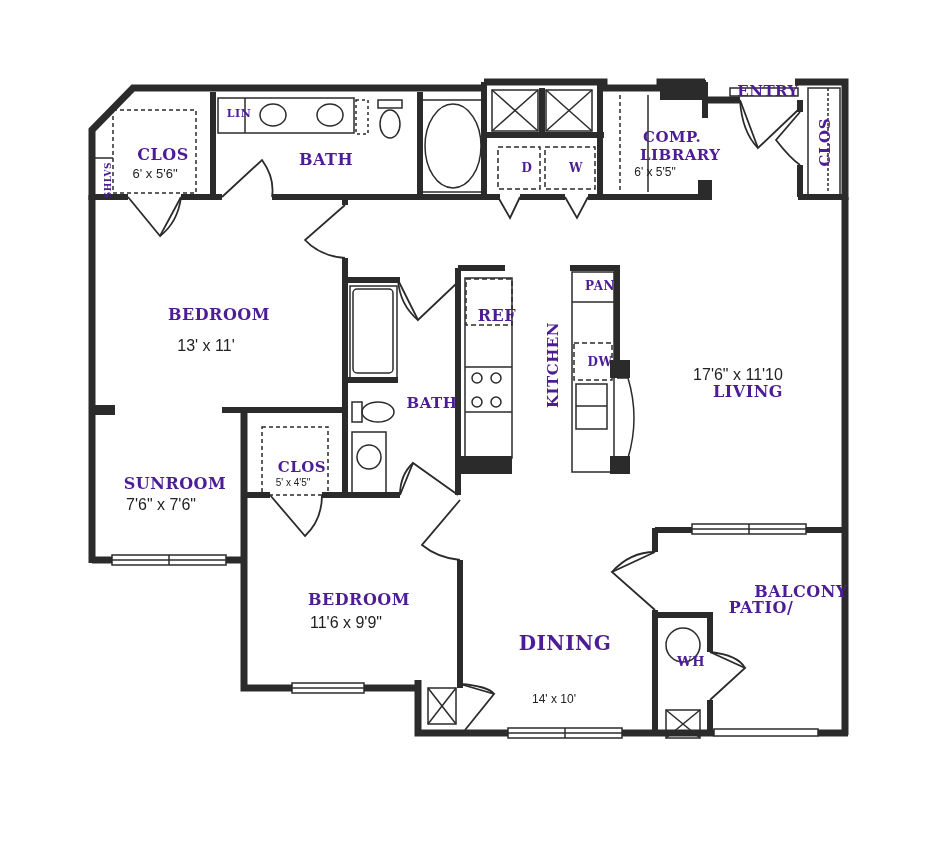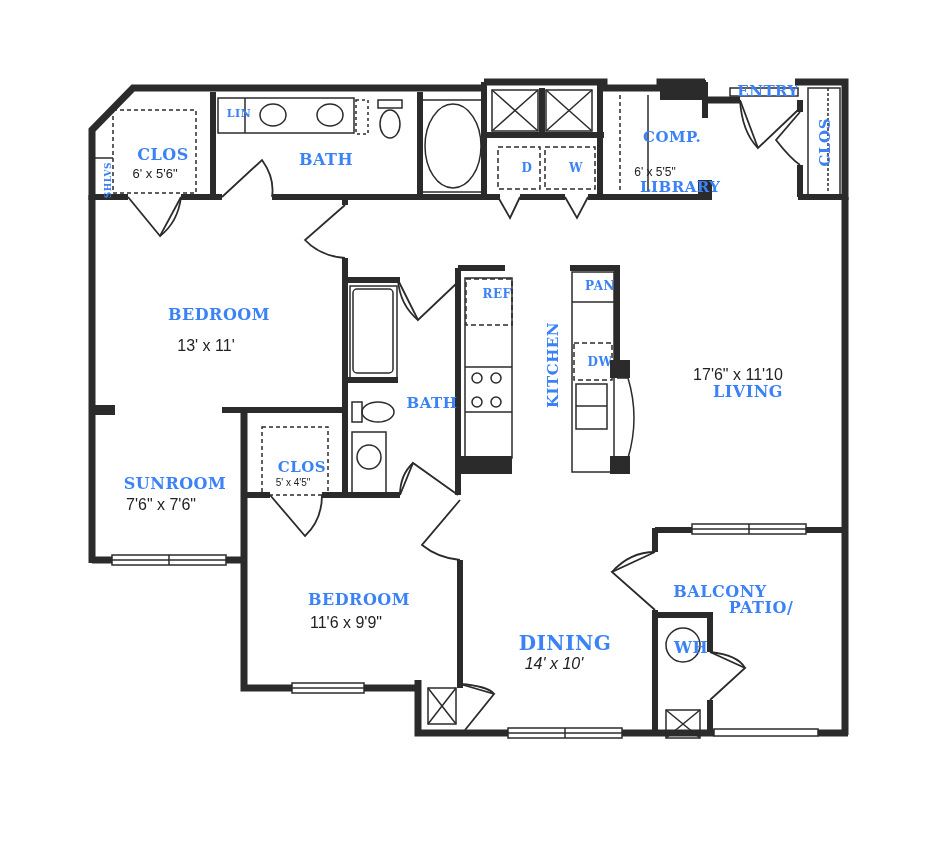--- a/index.html
+++ b/index.html
@@ -1,18 +1,18 @@
 <!DOCTYPE html>
 <html><head>
 <meta charset="utf-8">
 <style>
   html, body { margin: 0; padding: 0; background: #ffffff; }
   body { width: 949px; height: 844px; position: relative; overflow: hidden; }
   #plan { position: absolute; left: 0; top: 0; width: 949px; height: 844px; }
-  .lbl { position: absolute; color: #3b82f6; font-family: "DejaVu Serif", "Liberation Serif", serif; font-weight: bold; letter-spacing: 0.5px; white-space: nowrap; text-align: center; transform: translateX(-50%); padding-left: 16px; }
+  .lbl { position: absolute; color: #4c1d95; font-family: "DejaVu Serif", "Liberation Serif", serif; font-weight: bold; letter-spacing: 0.5px; white-space: nowrap; text-align: center; transform: translateX(-50%); padding-left: 16px; }
   .dim { position: absolute; color: #222222; font-family: "Liberation Sans", "DejaVu Sans", sans-serif; white-space: nowrap; text-align: center; transform: translateX(-50%); }
   .room { position: absolute; }
   .vert { writing-mode: vertical-rl; transform: rotate(180deg); }
 </style>
 </head>
 <body>
 
 <svg id="plan" viewBox="0 0 949 844" xmlns="http://www.w3.org/2000/svg">
   <g fill="none" stroke="#2b2b2b" stroke-linejoin="miter">
 
@@ -208,21 +208,21 @@
 
 <div class="room">
   <div class="lbl" style="left:155px;top:145px;font-size:16px;">CLOS</div>
   <div class="dim" style="left:155px;top:166px;font-size:13px;">6' x 5'6"</div>
 </div>
 <div class="room">
   <div class="lbl" style="left:318px;top:150px;font-size:16px;">BATH</div>
 </div>
 <div class="room">
   <div class="lbl" style="left:670px;top:128px;font-size:15px;transform:none;left:627px;text-align:right;">COMP.</div>
-  <div class="lbl" style="left:670px;top:146px;font-size:15px;transform:none;left:624px;text-align:left;margin-top:32px;">LIBRARY</div>
+  <div class="lbl" style="left:670px;top:146px;font-size:15px;transform:none;left:624px;text-align:left;">LIBRARY</div>
   <div class="dim" style="left:655px;top:165px;font-size:12px;">6' x 5'5"</div>
 </div>
 <div class="room">
   <div class="lbl" style="left:760px;top:82px;font-size:15px;">ENTRY</div>
 </div>
 <div class="room">
   <div class="lbl vert" style="left:816px;top:118px;font-size:15px;">CLOS</div>
 </div>
 <div class="room">
   <div class="lbl" style="left:211px;top:305px;font-size:16px;">BEDROOM</div>
@@ -245,27 +245,27 @@
 <div class="room">
   <div class="lbl" style="left:294px;top:458px;font-size:15px;">CLOS</div>
   <div class="dim" style="left:293px;top:477px;font-size:10px;">5' x 4'5"</div>
 </div>
 <div class="room">
   <div class="lbl" style="left:351px;top:590px;font-size:16px;">BEDROOM</div>
   <div class="dim" style="left:346px;top:614px;font-size:16px;">11'6 x 9'9"</div>
 </div>
 <div class="room">
   <div class="lbl" style="left:557px;top:631px;font-size:20px;">DINING</div>
-  <div class="dim" style="left:554px;top:655px;font-size:16px;font-style:italic;">14' x 10'</div>
+  <div class="dim" style="left:554px;top:692px;font-size:12px;">14' x 10'</div>
 </div>
 <div class="room">
   <div class="lbl" style="left:753px;top:562px;font-size:16px;margin-top:36px;">PATIO/</div>
-  <div class="lbl" style="left:712px;top:582px;font-size:16px;">BALCONY</div>
+  <div class="lbl" style="left:793px;top:582px;font-size:16px;">BALCONY</div>
 </div>
 
 <div class="lbl" style="left:231px;top:107px;font-size:11px;text-align:right;">LIN</div>
 <div class="lbl vert" style="left:103px;top:162px;font-size:9px;">SHLVS</div>
 <div class="lbl" style="left:519px;top:161px;font-size:12px;">D</div>
 <div class="lbl" style="left:568px;top:161px;font-size:12px;">W</div>
-<div class="lbl" style="left:489px;top:287px;font-size:12px;">REF</div>
+<div class="lbl" style="left:489px;top:306px;font-size:16px;">REF</div>
 <div class="lbl" style="left:592px;top:279px;font-size:12px;">PAN</div>
 <div class="lbl" style="left:592px;top:355px;font-size:12px;">DW</div>
-<div class="lbl" style="left:683px;top:638px;font-size:16px;">WH</div>
+<div class="lbl" style="left:683px;top:654px;font-size:13px;">WH</div>
 
 </body></html>

